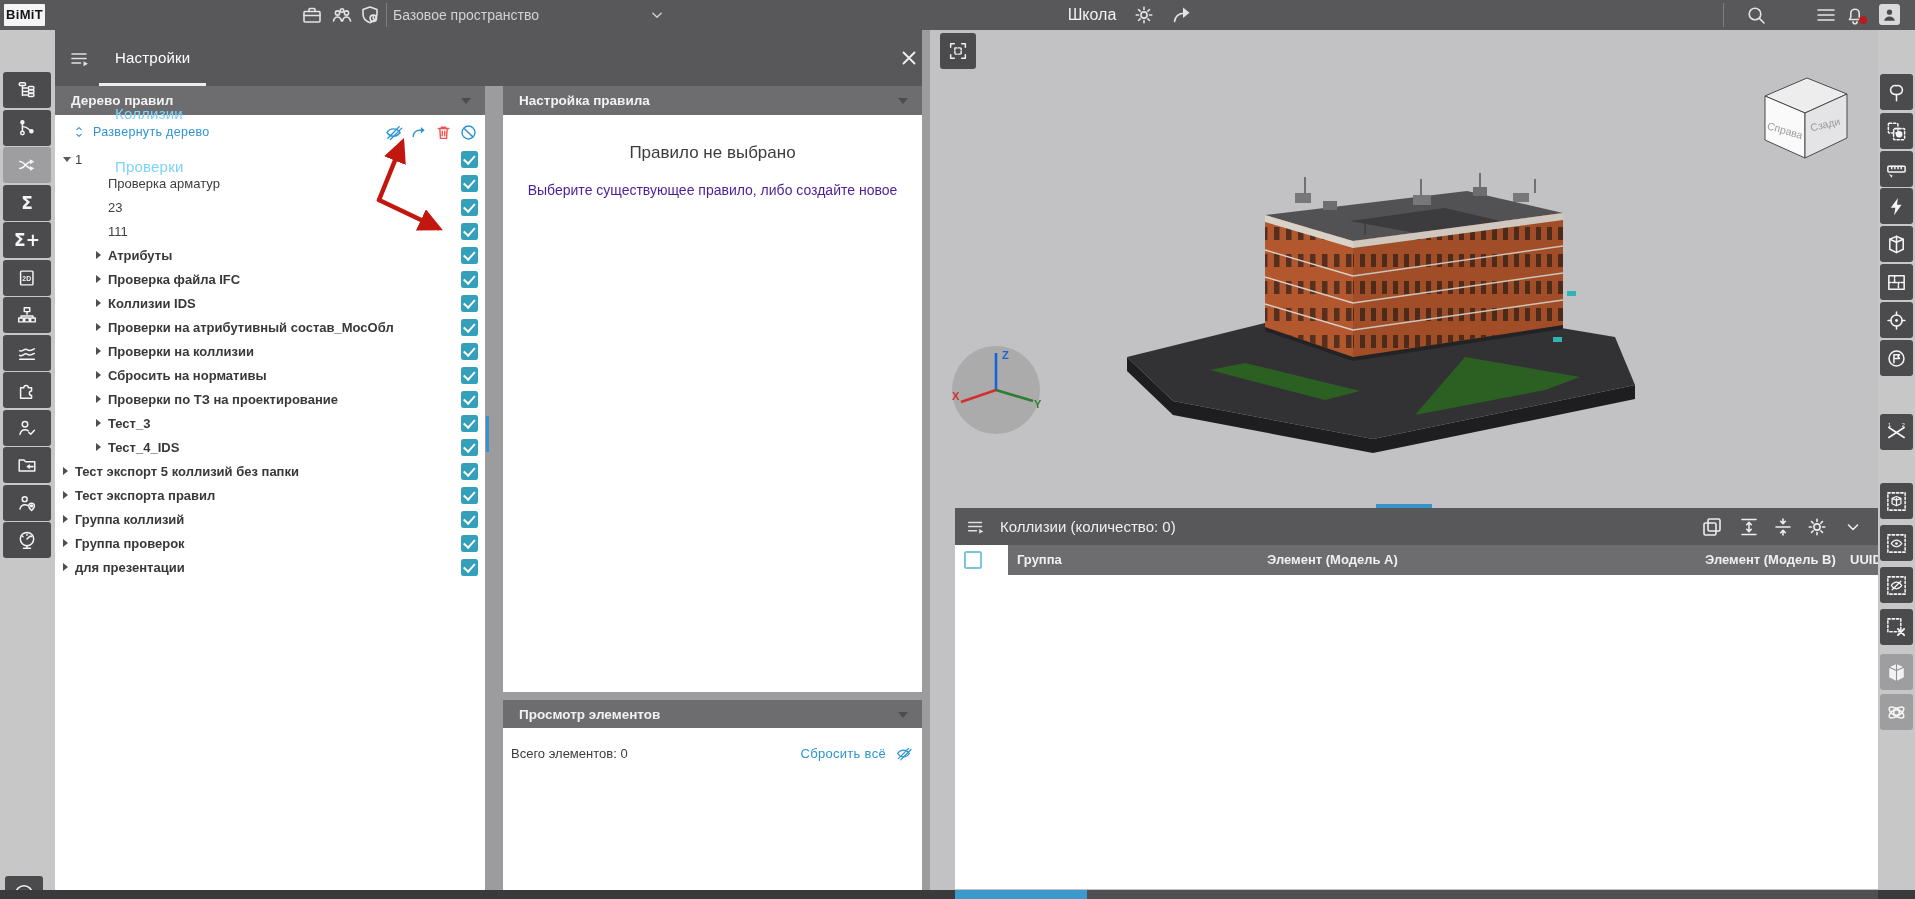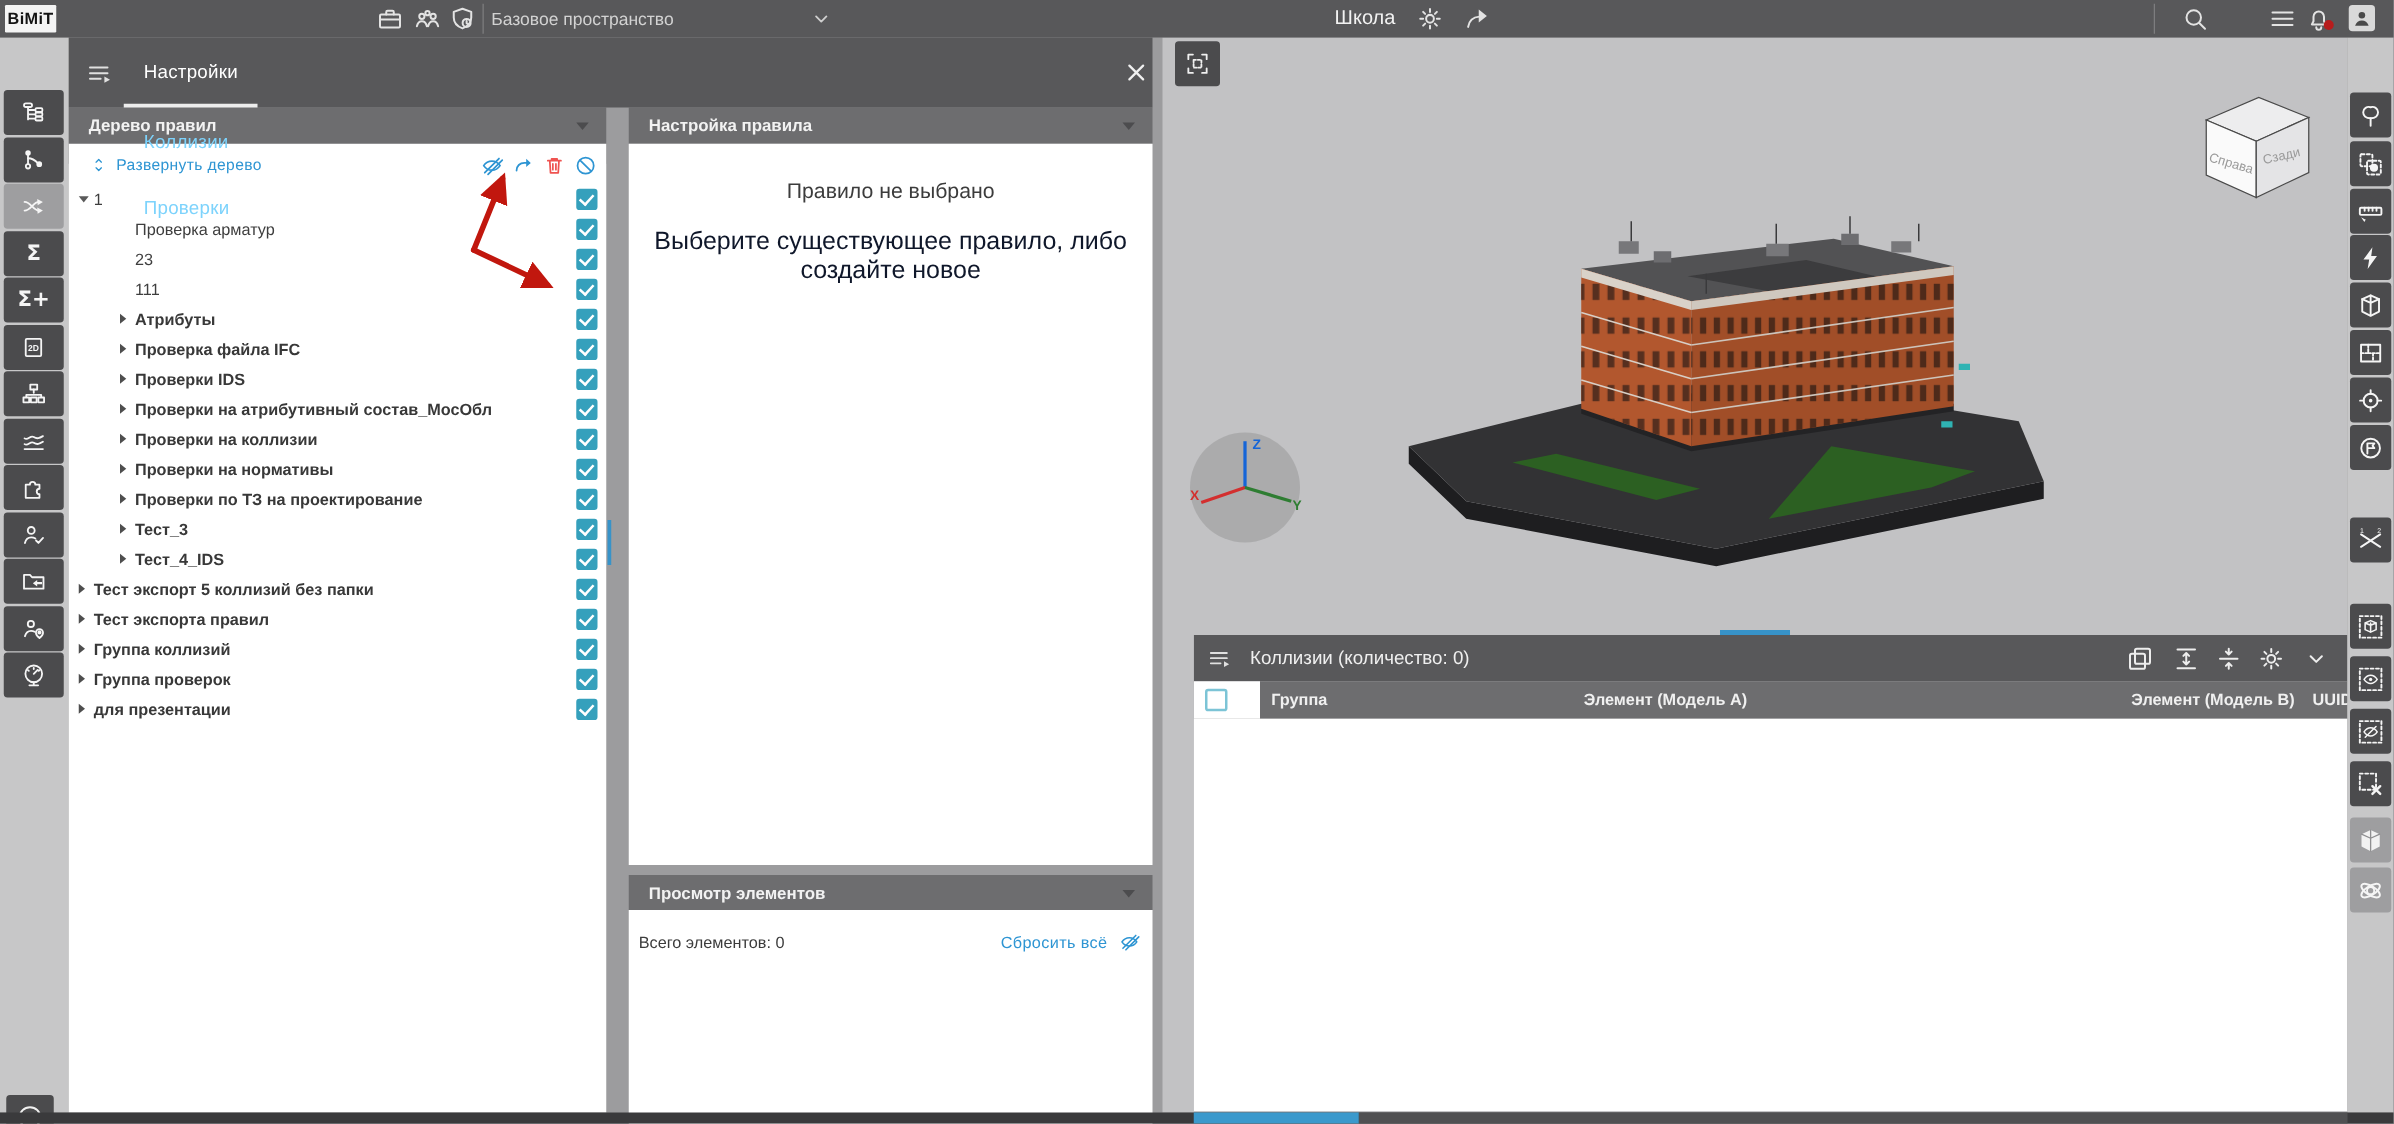--- a/index.html
+++ b/index.html
@@ -71,21 +71,21 @@
   .cb{width:17px;height:17px;background:#35a0bc;border-radius:2.5px;position:relative;flex:none;cursor:pointer;}
   .cb::after{content:"";position:absolute;left:5.2px;top:2.4px;width:4.6px;height:8.6px;
              border:solid #fff;border-width:0 2.2px 2.2px 0;transform:rotate(42deg);}
   .cb.empty{background:#fff;border:2px solid #7cc4d6;box-sizing:border-box;}
   .cb.empty::after{display:none;}
   #divider-handle{left:486px;top:416px;width:3px;height:36px;background:#3793c9;}
   
   #rule-hdr{left:503px;top:86px;width:419px;height:29px;}
   #rule-body{left:503px;top:115px;width:419px;height:577px;background:#ffffff;text-align:center;}
   #rule-empty{margin-top:28px;font-size:17px;color:#3c3c3c;}
-  #rule-hint{margin-top:19px;font-size:20px;color:#0f172a;cursor:pointer;}
+  #rule-hint{margin-top:19px;font-size:14px;color:#4c1d95;cursor:pointer;}
   #elements-hdr{left:503px;top:700px;width:419px;height:28px;}
   #elements-body{left:503px;top:728px;width:419px;height:208px;background:#ffffff;}
   #elements-row{display:flex;align-items:center;padding:16px 9px 0 8px;}
   #elements-total{font-size:13px;color:#3c3c3c;}
   #reset-link{margin-left:auto;color:#2e95d3;font-size:13px;letter-spacing:.3px;cursor:pointer;}
   #reset-icon{margin-left:8px;width:19px;height:19px;color:#2e95d3;cursor:pointer;}
   #reset-icon svg{width:100%;height:100%;stroke:currentColor;fill:none;stroke-width:1.7;stroke-linecap:round;}
   
   #viewport{left:930px;top:30px;width:948px;height:860px;background:#c2c2c4;}
   #fit-btn{position:absolute;left:10px;top:3px;width:36px;height:36px;background:#4b4b4d;border-radius:3px;
@@ -351,21 +351,21 @@
           </span>
           <span class="lbl b">Проверка файла IFC</span>
           <span class="grow"></span>
           <span class="cb"></span>
         </div>
         <div class="tree-row">
           <span class="sp1"></span>
           <span class="caret">
             <span class="cr"></span>
           </span>
-          <span class="lbl b">Проверки IDS</span>
+          <span class="lbl b">Коллизии IDS</span>
           <span class="grow"></span>
           <span class="cb"></span>
         </div>
         <div class="tree-row">
           <span class="sp1"></span>
           <span class="caret">
             <span class="cr"></span>
           </span>
           <span class="lbl b">Проверки на атрибутивный состав_МосОбл</span>
           <span class="grow"></span>
@@ -378,21 +378,21 @@
           </span>
           <span class="lbl b">Проверки на коллизии</span>
           <span class="grow"></span>
           <span class="cb"></span>
         </div>
         <div class="tree-row">
           <span class="sp1"></span>
           <span class="caret">
             <span class="cr"></span>
           </span>
-          <span class="lbl b">Проверки на нормативы</span>
+          <span class="lbl b">Сбросить на нормативы</span>
           <span class="grow"></span>
           <span class="cb"></span>
         </div>
         <div class="tree-row">
           <span class="sp1"></span>
           <span class="caret">
             <span class="cr"></span>
           </span>
           <span class="lbl b">Проверки по ТЗ на проектирование</span>
           <span class="grow"></span>

